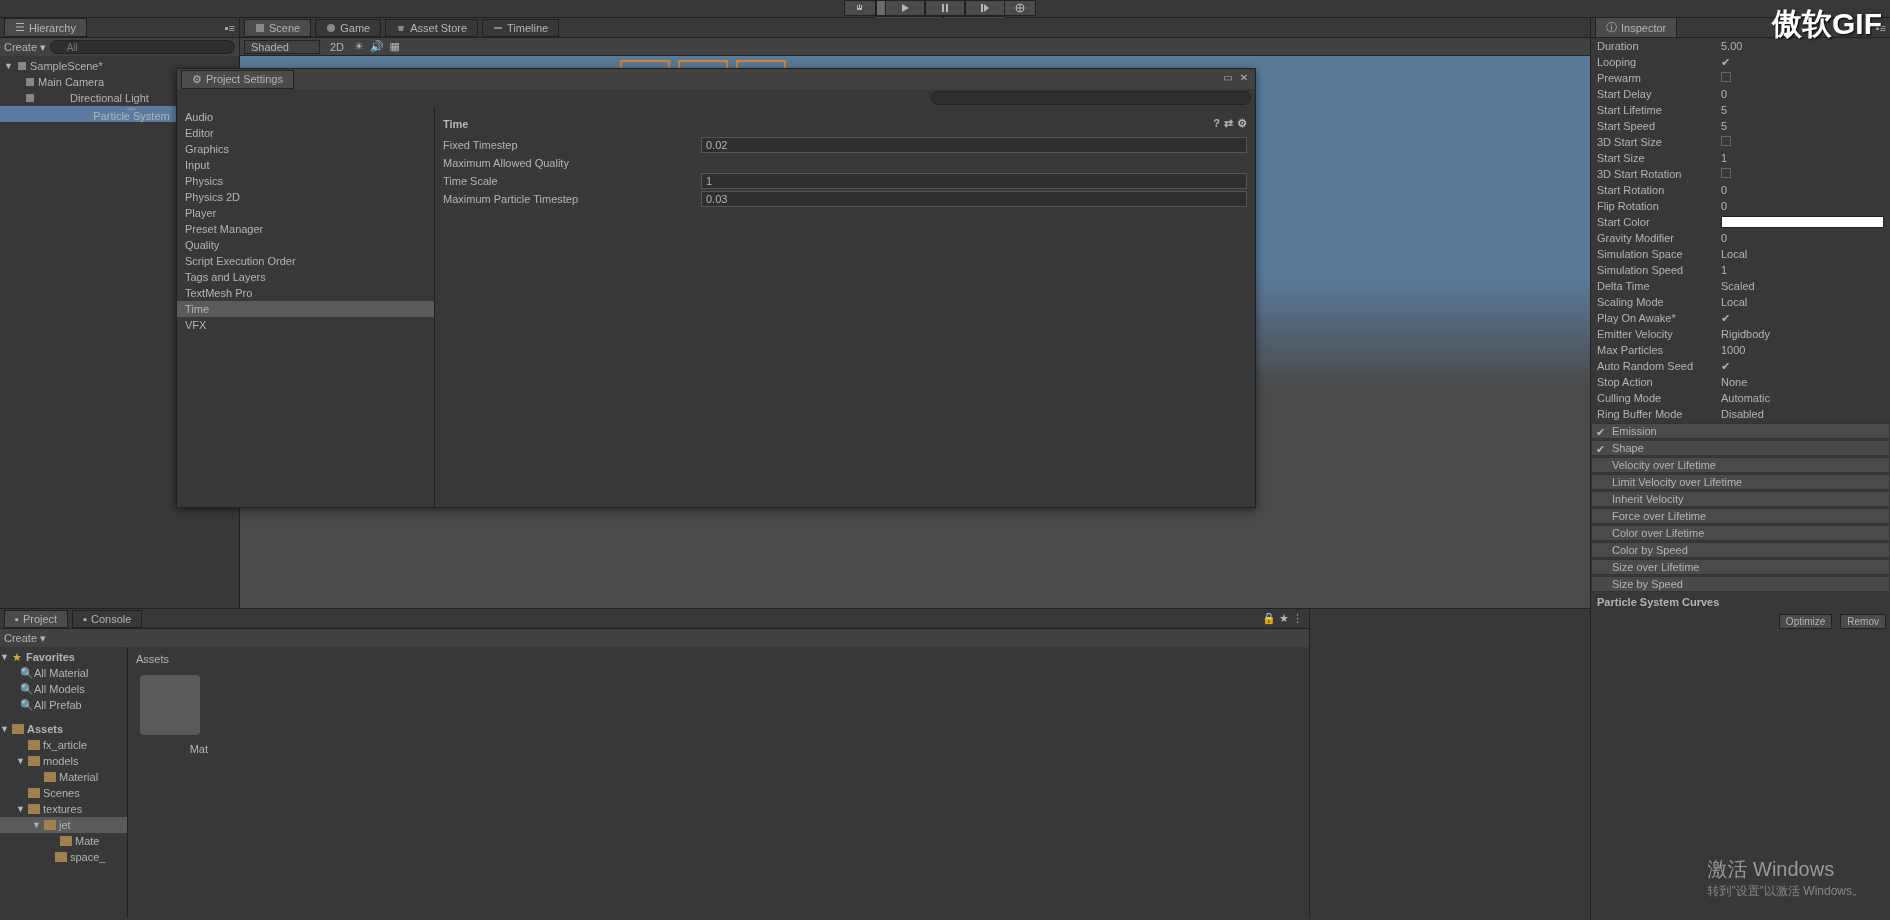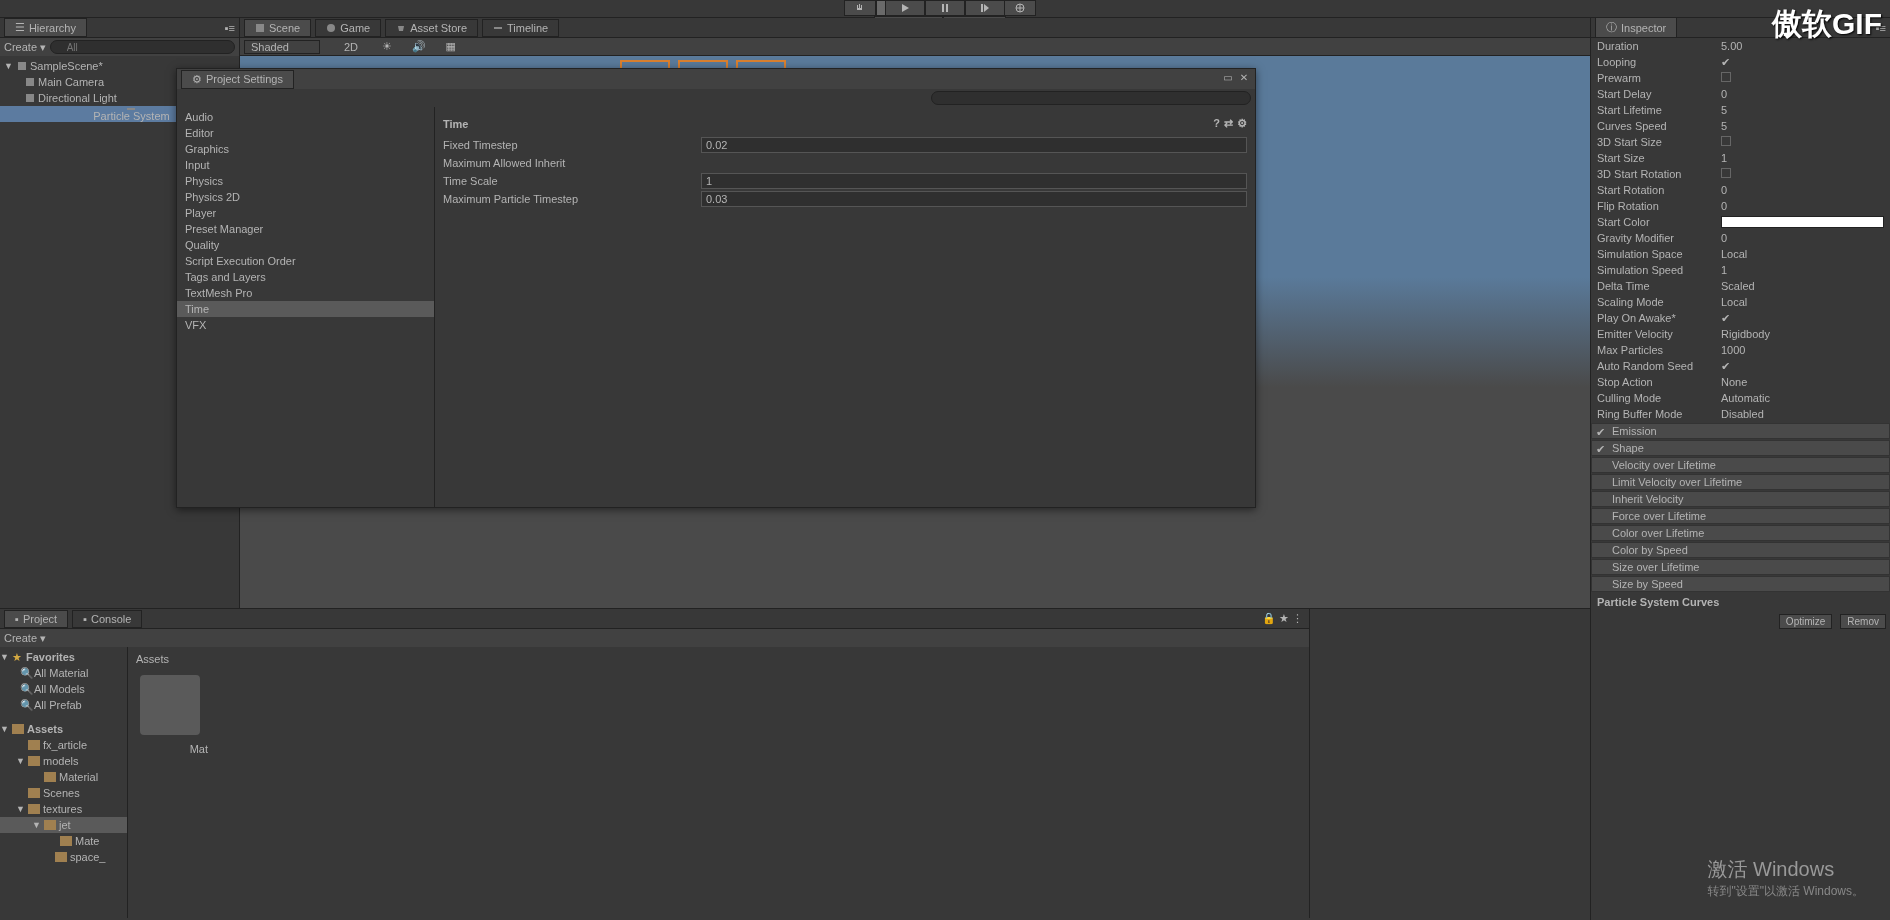--- a/index.html
+++ b/index.html
@@ -20,21 +20,21 @@
 .tab.inactive { background:#383838; }
 .panel-subbar { height:18px; background:#414141; display:flex; align-items:center; padding:0 4px; gap:4px; }
 .search-input { flex:1; background:#2f2f2f; border:1px solid #222; border-radius:8px; height:14px; padding:0 6px 0 16px; color:#888; font-size:10px; }
 .tree { padding:2px 0; }
 .tree-row { height:16px; display:flex; align-items:center; padding-left:4px; cursor:pointer; }
 .tree-row.selected { background:#5c7ba0; color:#fff; }
 .foldout { width:12px; font-size:9px; }
 .cube-icon { width:12px; height:12px; margin-right:2px; }
 .center-area { flex:1; position:relative; background:#383838; }
 .scene-tabs { height:20px; display:flex; align-items:center; background:#383838; border-bottom:1px solid #222;text-align:center; }
-.scene-toolbar { height:18px; background:#414141; display:flex; align-items:center; padding:0 4px; gap:20px; border-bottom:1px solid #222; }
+.scene-toolbar { height:18px; background:#414141; display:flex; align-items:center; padding:0 4px; gap:6px; border-bottom:1px solid #222; }
 .scene-view { position:absolute; top:38px; left:0; right:0; bottom:0; background:linear-gradient(#5a7a9a 0%, #5a7a9a 40%, #4a4a4a 60%, #4a4a4a 100%); }
 .settings-window { position:absolute; top:68px; left:176px; width:1080px; height:440px; background:#383838; border:1px solid #222; box-shadow:0 2px 8px rgba(0,0,0,0.5); z-index:10; display:flex; flex-direction:column; }
 .win-title { height:20px; background:#414141; display:flex; align-items:center; padding:0 4px; }
 .win-controls { margin-left:auto; display:flex; gap:2px; }
 .win-ctrl { width:14px; height:14px; cursor:pointer; font-size:10px; text-align:center; }
 .win-search { height:18px; background:#383838; display:flex; padding:2px 4px; }
 .win-search input { width:320px; margin-left:auto; background:#2f2f2f; border:1px solid #222; border-radius:8px; height:14px; padding:0 14px; }
 .win-body { flex:1; display:flex; }
 .cat-list { width:258px; border-right:1px solid #222; padding:2px 0; }
 .cat-item { padding:2px 8px; cursor:pointer; }
@@ -198,21 +198,21 @@
           </svg>
         <span>SampleScene*</span>
       </div>
       <div id="hier-items">
           <div class="tree-row" style="padding-left: 24px;">
             <svg class="cube-icon">
               <rect x="2" y="2" width="8" height="8" fill="#888"></rect>
             </svg>
             <span>Main Camera</span>
           </div>
-          <div class="tree-row" style="padding-left: 24px;">
+          <div class="tree-row" style="padding-left: 24px; gap: 32px;">
             <svg class="cube-icon">
               <rect x="2" y="2" width="8" height="8" fill="#888"></rect>
             </svg>
             <span>Directional Light</span>
           </div>
           <div class="tree-row selected" style="padding-left: 24px; flex-direction: column;">
             <svg class="cube-icon">
               <rect x="2" y="2" width="8" height="8" fill="#888"></rect>
             </svg>
             <span>Particle System</span>
@@ -315,21 +315,21 @@
           <span style="cursor:pointer">⇄</span>
           <span style="cursor:pointer">⚙</span>
         </div>
       </div>
       <div id="settings-props">
           <div class="prop-row">
             <span class="prop-label">Fixed Timestep</span>
             <input class="prop-val" value="0.02" style="">
           </div>
           <div class="prop-row">
-            <span class="prop-label">Maximum Allowed Inherit</span>
+            <span class="prop-label">Maximum Allowed Quality</span>
           </div>
           <div class="prop-row">
             <span class="prop-label">Time Scale</span>
             <input class="prop-val" value="1" style="">
           </div>
           <div class="prop-row">
             <span class="prop-label">Maximum Particle Timestep</span>
             <input class="prop-val" value="0.03" style="">
           </div>
         </div>
@@ -458,21 +458,21 @@
         </div>
         <div class="irow">
           <span class="ilabel">Start Delay</span>
           <span class="ival"><span>0</span></span>
         </div>
         <div class="irow">
           <span class="ilabel">Start Lifetime</span>
           <span class="ival"><span>5</span></span>
         </div>
         <div class="irow">
-          <span class="ilabel">Curves Speed</span>
+          <span class="ilabel">Start Speed</span>
           <span class="ival"><span>5</span></span>
         </div>
         <div class="irow">
           <span class="ilabel">3D Start Size</span>
           <span class="ival"><span style="cursor:pointer;display:inline-block;width:10px;height:10px;border:1px solid #666"></span></span>
         </div>
         <div class="irow">
           <span class="ilabel">Start Size</span>
           <span class="ival"><span>1</span></span>
         </div>

